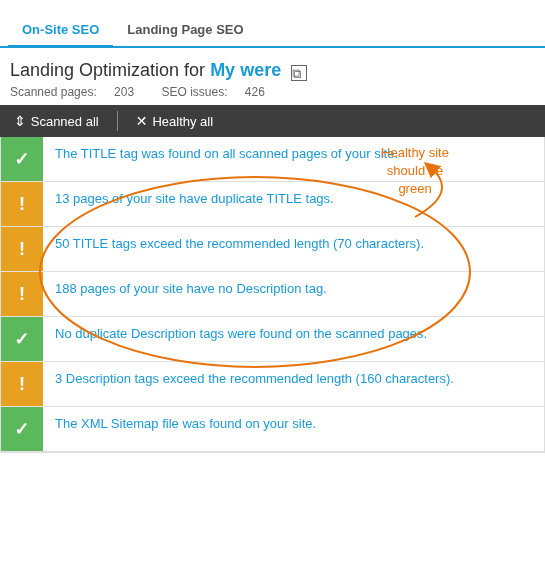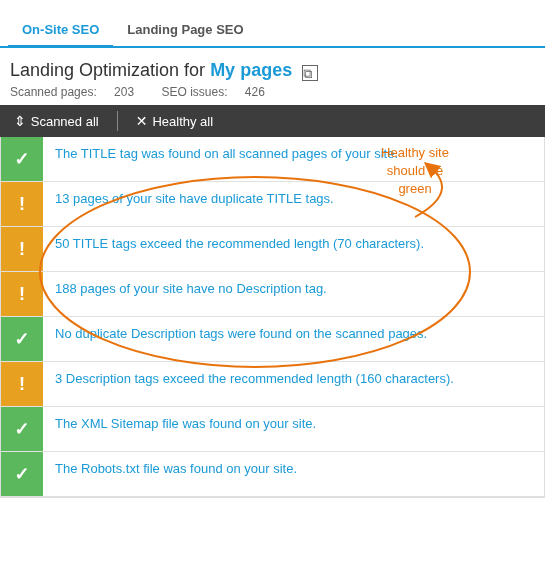--- a/index.html
+++ b/index.html
@@ -159,21 +159,21 @@
 <body>
 
 <div class="tabs">
   <div class="tab active">On-Site SEO</div>
   <div class="tab">Landing Page SEO</div>
 </div>
 
 <div class="header">
   <h1>
     <span>Landing Optimization for</span>
-    <span class="site-name"> <span>My pages</span></span>
+    <span class="site-name"> <span>My were</span></span>
     <span class="copy-icon"></span>
   </h1>
   <div class="scan-info">
     <span>Scanned pages:</span>
     <span>203</span>
     &nbsp;&nbsp;
     <span>SEO issues:</span>
     <span>426</span>
   </div>
 </div>
@@ -235,26 +235,20 @@
       <div class="item-text">3 Description tags exceed the recommended length (160 characters).</div>
     </div>
 
     <div class="item-row">
       <div class="item-badge badge-green">
         <span class="checkmark"></span>
       </div>
       <div class="item-text">The XML Sitemap file was found on your site.</div>
     </div>
 
-    <div class="item-row">
-      <div class="item-badge badge-green">
-        <span class="checkmark"></span>
-      </div>
-      <div class="item-text">The Robots.txt file was found on your site.</div>
-    </div>
 
   </div>
 
   <svg class="arrow-svg" width="545" height="280" style="position:absolute;top:0;left:0;pointer-events:none;">
 
     <ellipse cx="255" cy="135" rx="215" ry="95" fill="none" stroke="#e8720c" stroke-width="2"></ellipse>
 
     <path d="M 415 80 Q 460 55 430 30" fill="none" stroke="#e8720c" stroke-width="2" marker-end="url(#arrowhead)"></path>
     <defs>
       <marker id="arrowhead" markerWidth="8" markerHeight="8" refX="4" refY="4" orient="auto">

